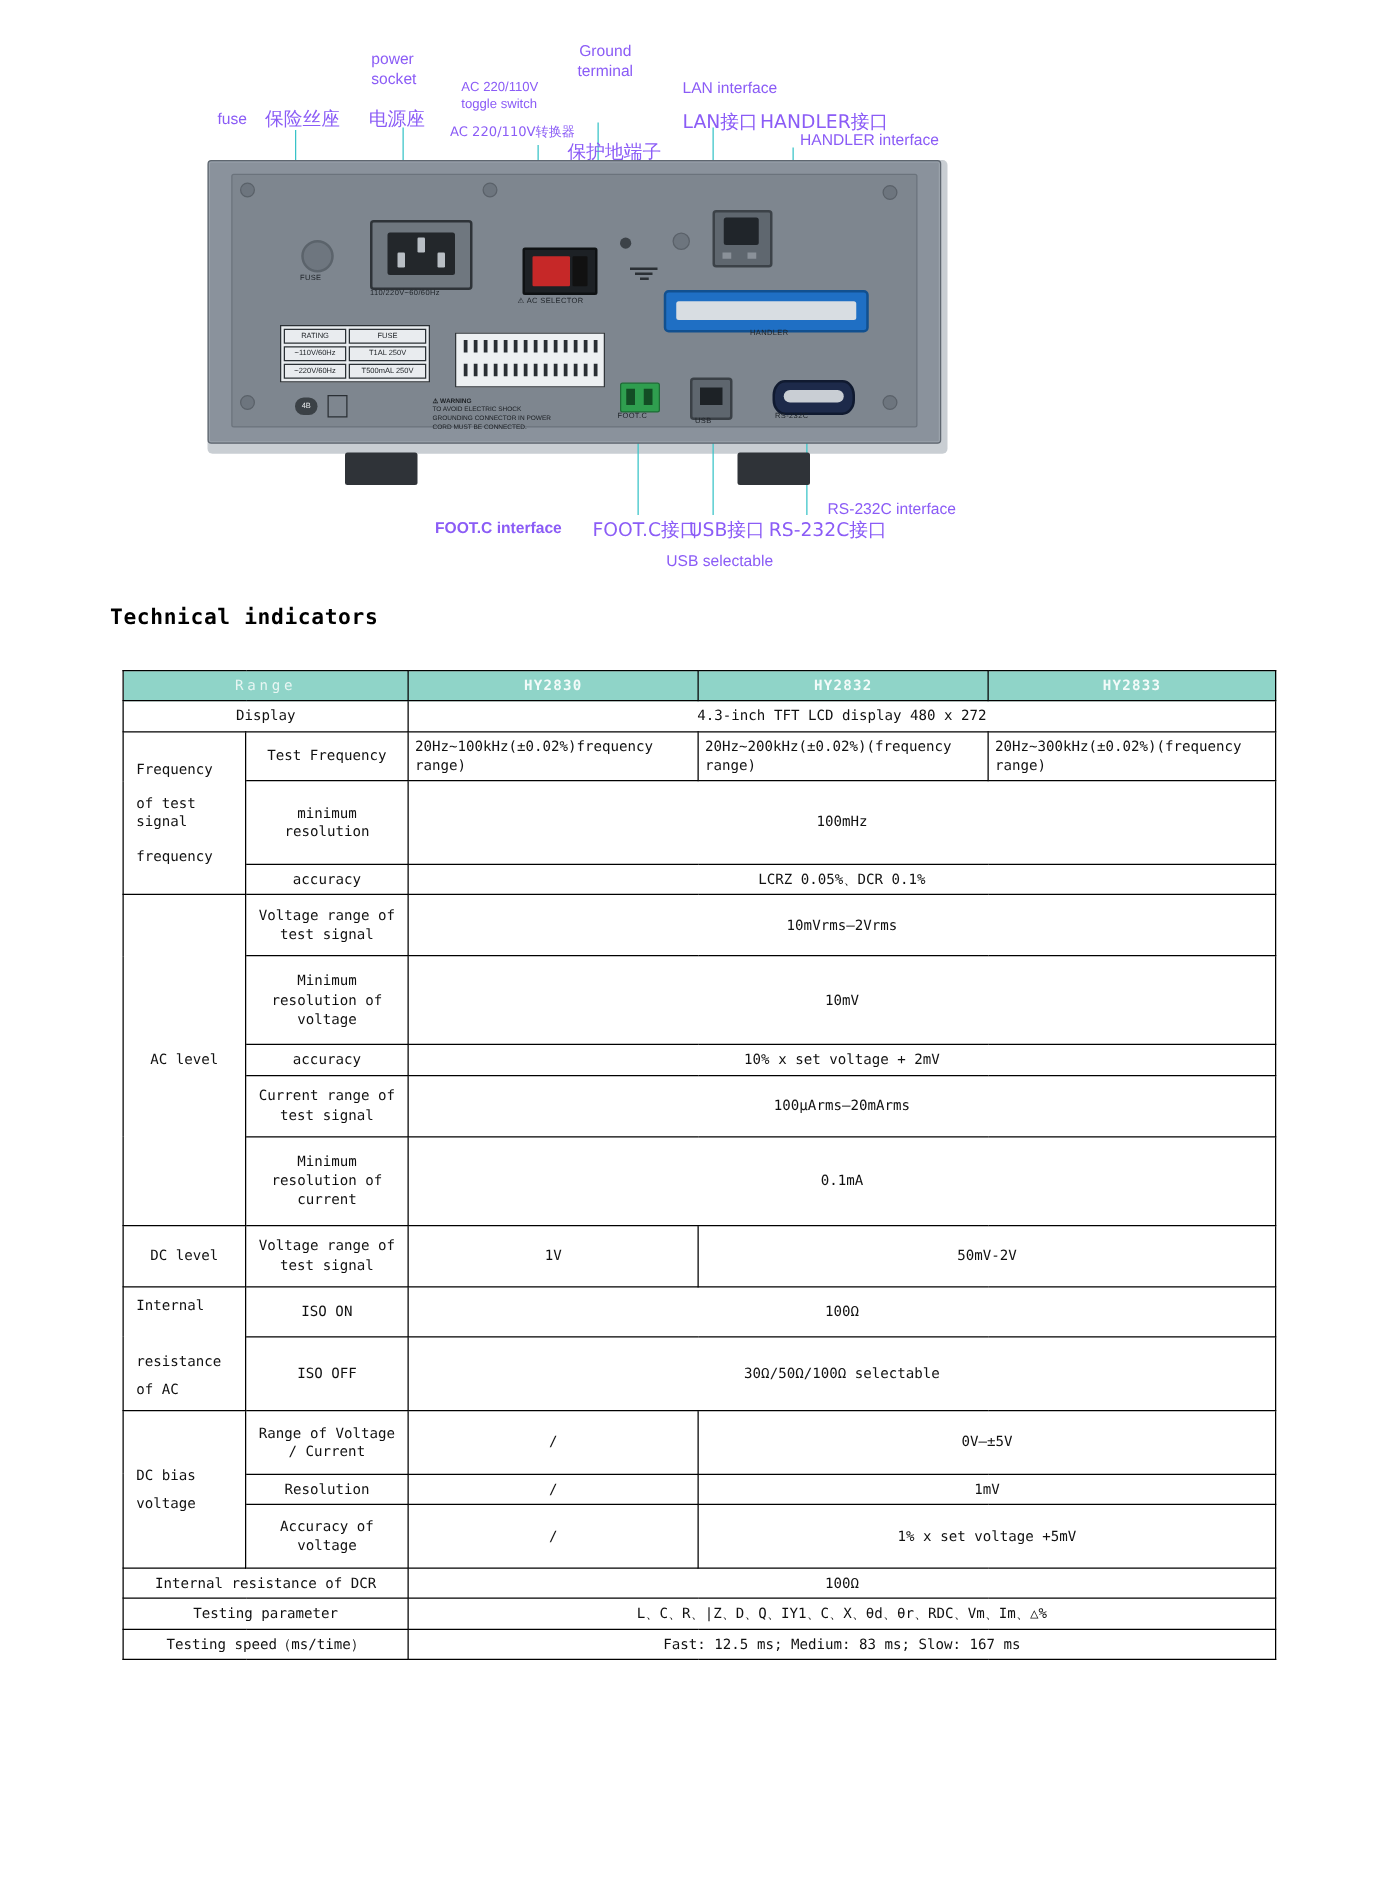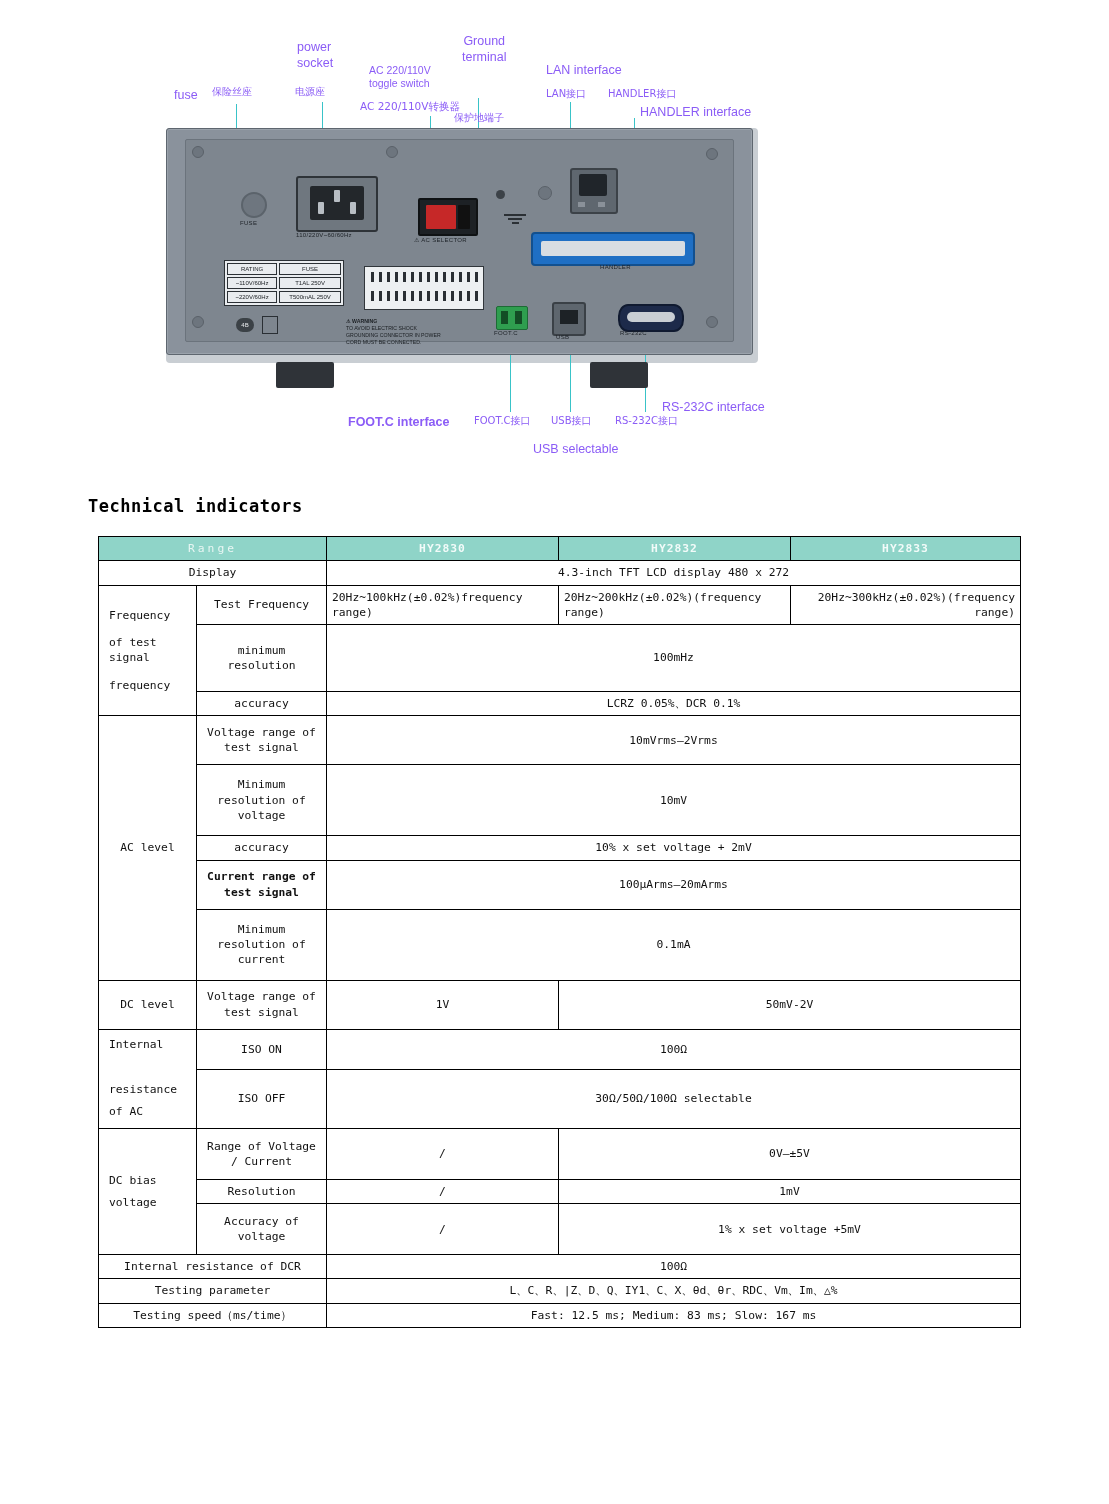--- a/index.html
+++ b/index.html
@@ -9,21 +9,21 @@
     font-family:"Liberation Serif",serif;
     color:#000;
     position:relative;
     overflow:hidden;
   }
   .page{position:relative;width:1109px;height:1504px;}
 
   
   .diagram{position:relative;width:1109px;height:470px;}
   .callout{position:absolute;font-family:"Liberation Sans",sans-serif;font-size:12.5px;color:#8b5cf6;line-height:1.25;white-space:nowrap;}
-  .callout.cn{font-family:"DejaVu Sans",sans-serif;font-size:10px;}
+  .callout.cn{font-family:"DejaVu Sans",sans-serif;font-size:15px;}
   .callout.small{font-size:10.5px;}
   .leader{position:absolute;background:#39c3c8;}
   .leader.v{width:1px;}
 
   
   .device{
     position:absolute;left:166px;top:128px;width:585px;height:225px;
     background:#8a929c;
     border:1px solid #5e666f;
     border-radius:3px;
@@ -77,21 +77,21 @@
 
   .footc{position:absolute;left:310px;top:166px;width:30px;height:22px;background:#2f9e4f;border:1px solid #1d6b35;border-radius:2px;}
   .footc i{position:absolute;top:4px;width:7px;height:13px;background:#134d25;}
   .usb{position:absolute;left:366px;top:162px;width:30px;height:30px;background:#5e666e;border:2px solid #3a4046;border-radius:3px;}
   .usb-in{position:absolute;left:6px;top:6px;width:18px;height:14px;background:#1d2226;}
   .rs232{position:absolute;left:432px;top:164px;width:62px;height:24px;background:#1d2a4a;border:2px solid #101a30;border-radius:10px/12px;}
   .rs232-in{position:absolute;left:7px;top:6px;right:7px;height:10px;background:#c9ced4;border-radius:6px;}
 
   
   h2.section{
-    position:absolute;left:88px;top:496px;margin:0;
+    position:absolute;left:88px;top:484px;margin:0;
     font-family:"DejaVu Sans Mono",monospace;
     font-size:17px;font-weight:bold;letter-spacing:.5px;color:#000;
   }
 
   
   table.spec{
     position:absolute;left:98px;top:536px;width:922px;
     border-collapse:collapse;
     font-family:"DejaVu Sans Mono",monospace;
     font-size:11.3px;
@@ -300,21 +300,21 @@
 
     <tr>
       <td rowspan="3" class="l">
         <div style="padding:6px 0;">Frequency</div>
         <div style="padding:6px 0;">of test signal</div>
         <div style="padding:6px 0;">frequency</div>
       </td>
       <td>Test Frequency</td>
       <td style="text-align:left;">20Hz~100kHz(±0.02%)frequency range)</td>
       <td style="text-align:left;">20Hz~200kHz(±0.02%)(frequency range)</td>
-      <td style="text-align:right;">20Hz~300kHz(±0.02%)(frequency range)</td>
+      <td style="text-align:left;">20Hz~300kHz(±0.02%)(frequency range)</td>
     </tr>
 
     <tr>
       <td style="height:58px;">
         <div style="white-space:pre-line;">minimum resolution</div>
       </td>
       <td colspan="3">100mHz</td>
     </tr>
 
     <tr>
@@ -332,21 +332,21 @@
       <td style="height:62px;">Minimum resolution of voltage</td>
       <td colspan="3">10mV</td>
     </tr>
 
     <tr>
       <td>accuracy</td>
       <td colspan="3">10% x set voltage + 2mV</td>
     </tr>
 
     <tr>
-      <td style="height:40px;font-weight:bold;">Current range of test signal</td>
+      <td style="height:40px;">Current range of test signal</td>
       <td colspan="3">100μArms—20mArms</td>
     </tr>
 
     <tr>
       <td style="height:62px;">Minimum resolution of current</td>
       <td colspan="3">0.1mA</td>
     </tr>
 
     <tr>
       <td>DC level</td>

